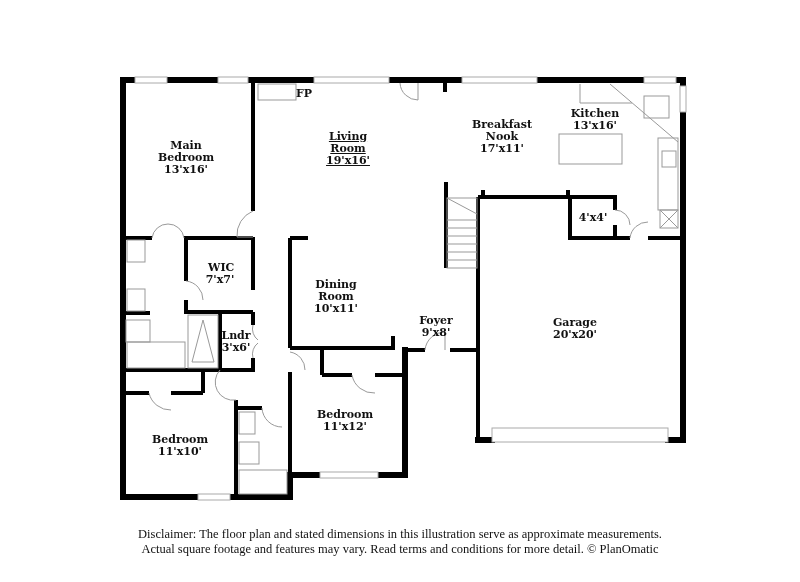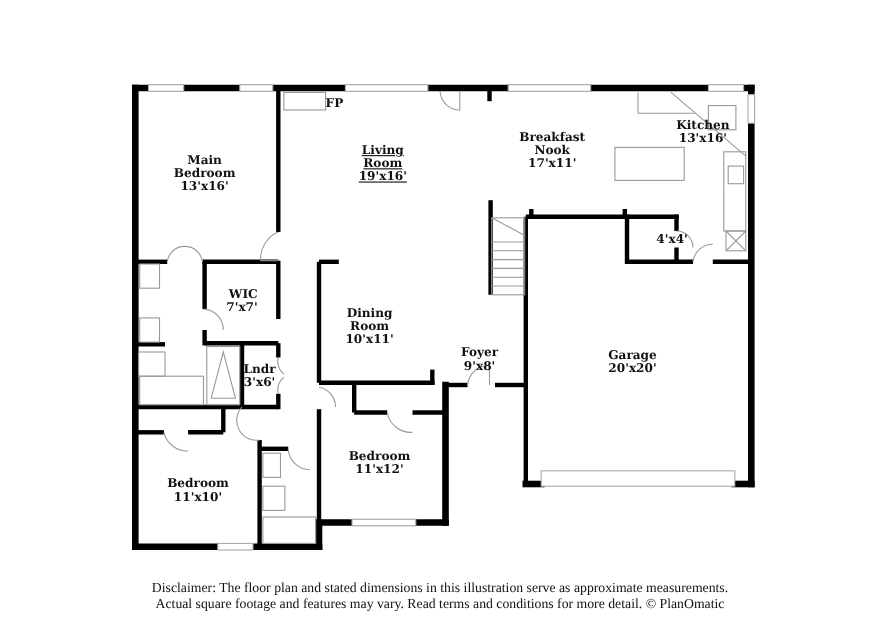--- a/index.html
+++ b/index.html
@@ -162,21 +162,21 @@
 <div class="label" style="left:348px; top:131px;text-decoration:underline;">
   <span>Living</span>
   <span>Room</span>
   <span>19'x16'</span>
 </div>
 <div class="label" style="left:502px; top:119px;">
   <span>Breakfast</span>
   <span>Nook</span>
   <span>17'x11'</span>
 </div>
-<div class="label" style="left:595px; top:108px;margin-left:44px;">
+<div class="label" style="left:595px; top:108px;">
   <span>Kitchen</span>
   <span>13'x16'</span>
 </div>
 <div class="label" style="left:274px; top:88px;margin-left:30px;">
   <span>FP</span>
 </div>
 <div class="label" style="left:220px; top:262px;text-align:right;">
   <span>WIC</span>
   <span>7'x7'</span>
 </div>
@@ -190,21 +190,21 @@
   <span>9'x8'</span>
 </div>
 <div class="label" style="left:575px; top:317px;">
   <span>Garage</span>
   <span>20'x20'</span>
 </div>
 <div class="label" style="left:236px; top:330px;">
   <span>Lndr</span>
   <span>3'x6'</span>
 </div>
-<div class="label" style="left:593px; top:212px;margin-left:18px;">
+<div class="label" style="left:593px; top:212px;">
   <span>4'x4'</span>
 </div>
 <div class="label" style="left:345px; top:409px;">
   <span>Bedroom</span>
   <span>11'x12'</span>
 </div>
 <div class="label" style="left:180px; top:434px;">
   <span>Bedroom</span>
   <span>11'x10'</span>
 </div>

